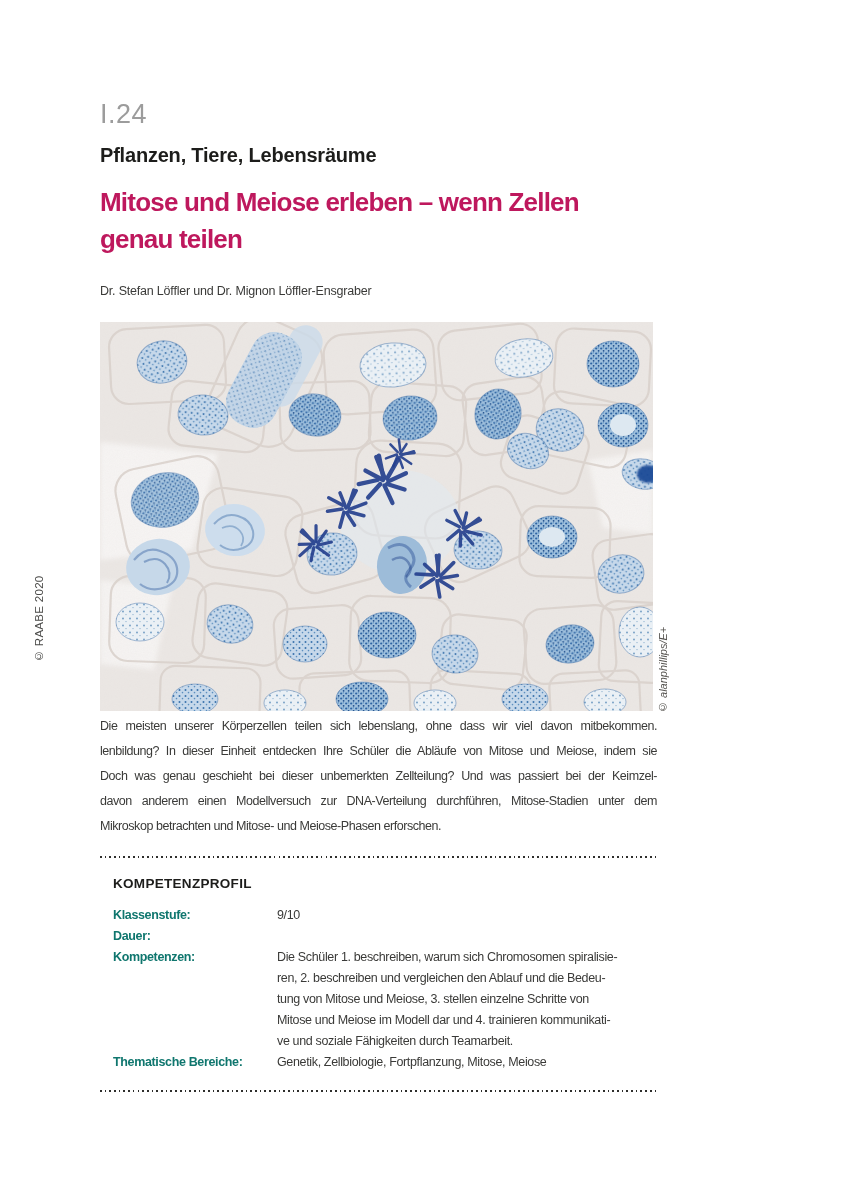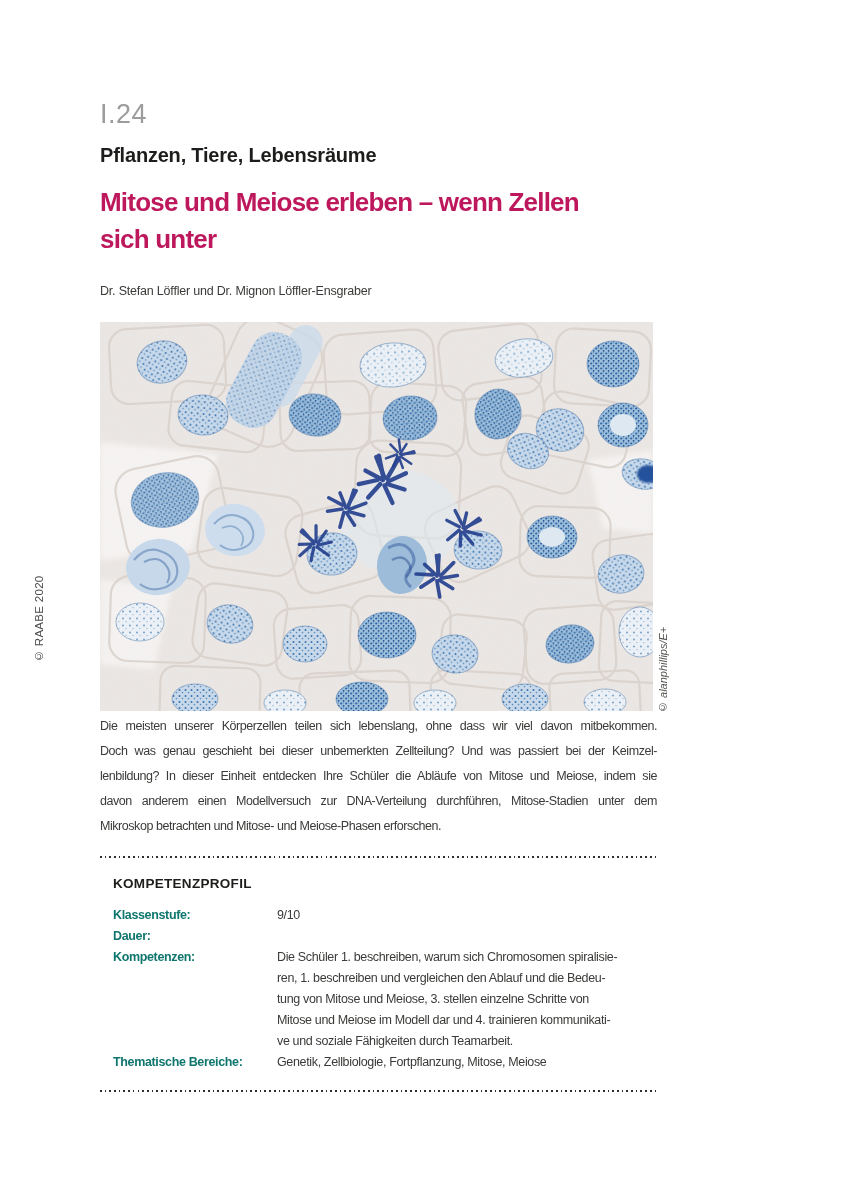--- a/index.html
+++ b/index.html
@@ -52,21 +52,21 @@
 <body>
 
 <div class="canvas">
 
   <div class="side-copy">© RAABE 2020</div>
 
   <div class="unit-code">I.24</div>
   <div class="series">Pflanzen, Tiere, Lebensräume</div>
   <div class="page-title">
     <div>Mitose und Meiose erleben – wenn Zellen</div>
-    <div>sich unter</div>
+    <div>genau teilen</div>
   </div>
   <div class="authors">Dr. Stefan Löffler und Dr. Mignon Löffler-Ensgraber</div>
 
   <div class="figure">
     <svg viewBox="0 0 553 389" width="553" height="389" xmlns="http://www.w3.org/2000/svg">
       <defs>
         <pattern id="pd" width="5" height="5" patternUnits="userSpaceOnUse">
           <rect width="5" height="5" fill="#9fc0dd"></rect>
           <circle cx="1.2" cy="1.5" r="1.1" fill="#2d64a3"></circle>
           <circle cx="3.6" cy="3.8" r="0.9" fill="#1f4e8c"></circle>
@@ -211,43 +211,43 @@
         <use href="#fanDef" transform="translate(363,206) rotate(75) scale(1.05)"></use>
         <use href="#fanDef" transform="translate(337,254) rotate(15) scale(1.15)"></use>
         <use href="#fanDef" transform="translate(300,132) rotate(95) scale(0.8)"></use>
       </g>
     </svg>
   </div>
   <div class="credit">© alanphillips/E+</div>
 
   <div class="intro">
     <div class="ln">Die meisten unserer Körperzellen teilen sich lebenslang, ohne dass wir viel davon mitbekommen.</div>
+    <div class="ln">lenbildung? In dieser Einheit entdecken Ihre Schüler die Abläufe von Mitose und Meiose, indem sie</div>
     <div class="ln">Doch was genau geschieht bei dieser unbemerkten Zellteilung? Und was passiert bei der Keimzel-</div>
-    <div class="ln">lenbildung? In dieser Einheit entdecken Ihre Schüler die Abläufe von Mitose und Meiose, indem sie</div>
     <div class="ln">davon anderem einen Modellversuch zur DNA-Verteilung durchführen, Mitose-Stadien unter dem</div>
     <div class="ln last">Mikroskop betrachten und Mitose- und Meiose-Phasen erforschen.</div>
   </div>
 
   <div class="dotted r1"></div>
 
   <div class="kp-heading">KOMPETENZPROFIL</div>
 
   <div class="kp-table">
     <div class="kp-row">
       <div class="kp-label">Klassenstufe:</div>
       <div class="kp-value">9/10</div>
     </div>
     <div class="kp-row">
       <div class="kp-label">Dauer:</div>
     </div>
     <div class="kp-row">
       <div class="kp-label">Kompetenzen:</div>
       <div class="kp-value">
         <div>Die Schüler 1. beschreiben, warum sich Chromosomen spiralisie-</div>
-        <div>ren, 1. beschreiben und vergleichen den Ablauf und die Bedeu-</div>
+        <div>ren, 2. beschreiben und vergleichen den Ablauf und die Bedeu-</div>
         <div>tung von Mitose und Meiose, 3. stellen einzelne Schritte von</div>
         <div>Mitose und Meiose im Modell dar und 4. trainieren kommunikati-</div>
         <div>ve und soziale Fähigkeiten durch Teamarbeit.</div>
       </div>
     </div>
     <div class="kp-row">
       <div class="kp-label">Thematische Bereiche:</div>
       <div class="kp-value">Genetik, Zellbiologie, Fortpflanzung, Mitose, Meiose</div>
     </div>
   </div>

